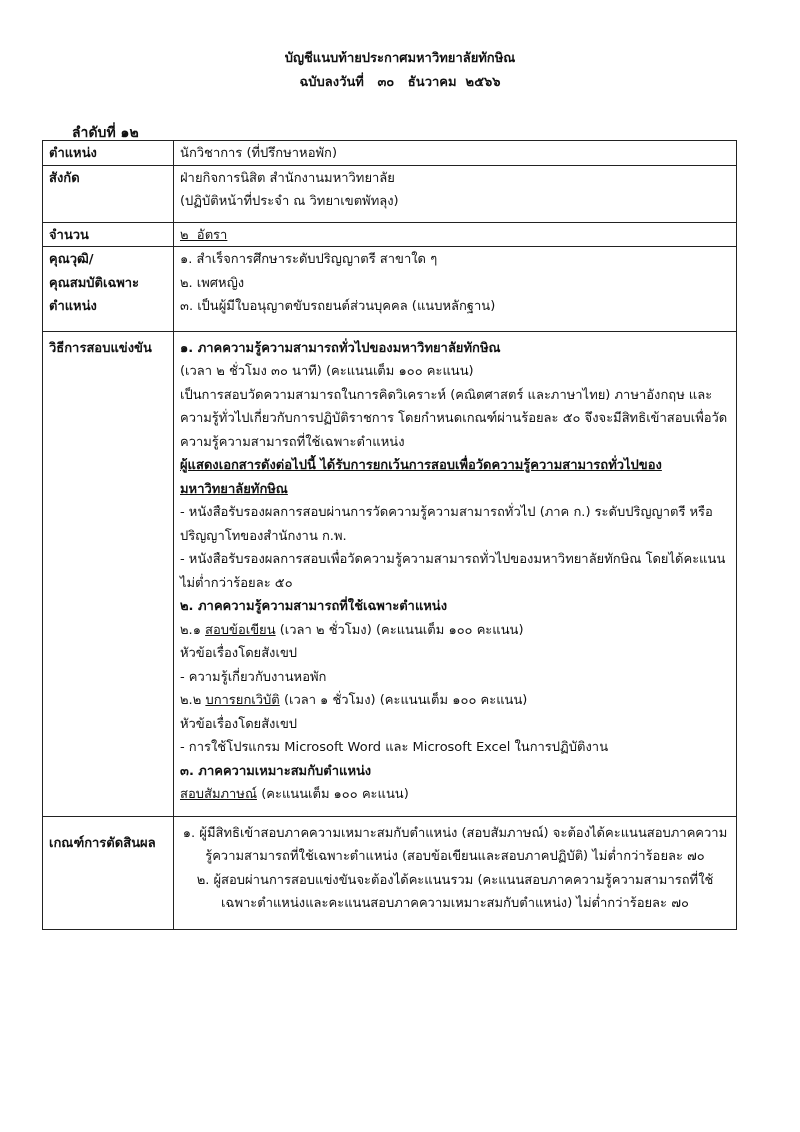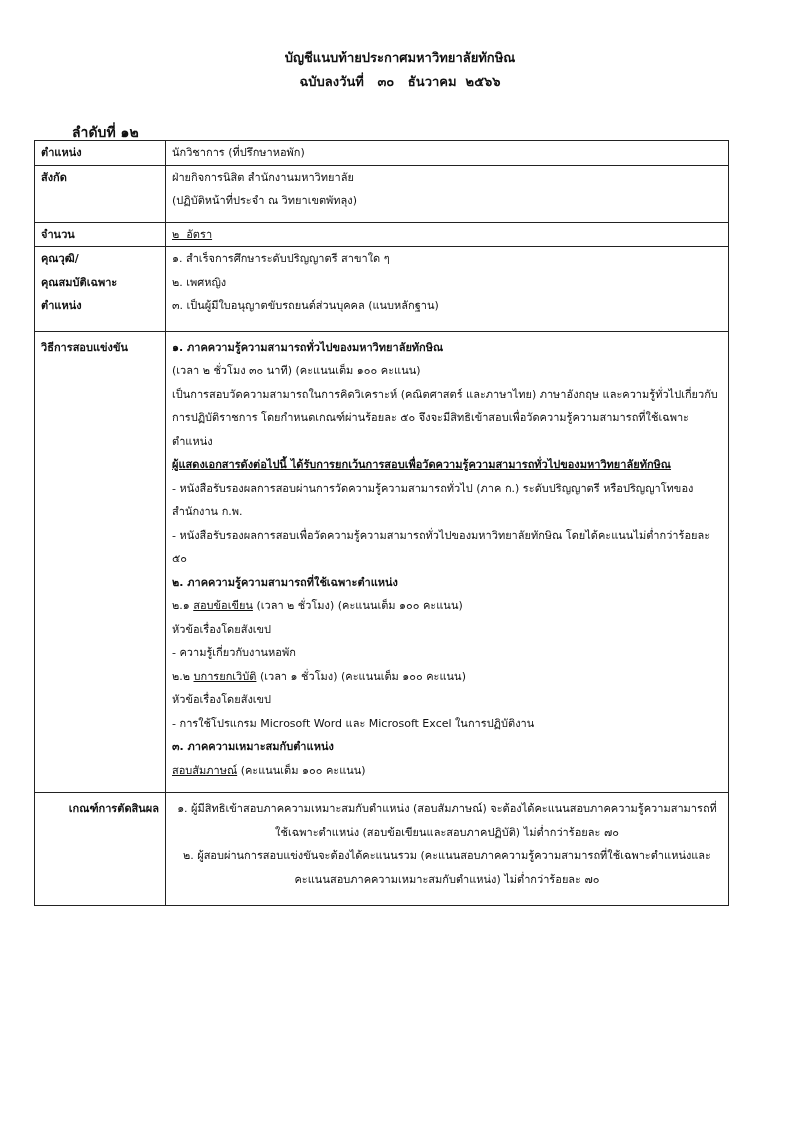--- a/index.html
+++ b/index.html
@@ -10,23 +10,23 @@
   }
   .header {
     position: absolute; top: 46px; left: 0; width: 800px; text-align: center;
     font-size: 13px; font-weight: bold; line-height: 24px;
   }
   .order {
     position: absolute; top: 121px; left: 40px;
     font-size: 14px; font-weight: bold; margin-left: 32px;
   }
   table.doc {
-    position: absolute; top: 140px; left: 34px; width: 695px;
+    position: absolute; top: 140px; left: 42px; width: 695px;
     border-collapse: collapse; table-layout: fixed;
-    font-size: 11px; line-height: 23.5px;
+    font-size: 13px; line-height: 23.5px;
   }
   table.doc td {
     border: 1.5px solid #222; vertical-align: top; padding: 0 6px;
   }
   td.label { width: 118px; font-weight: bold; }
   td.value { }
   .b { font-weight: bold; }
   .u { text-decoration: underline; }
   .line { display: block; }
 </style>
@@ -83,20 +83,20 @@
       <span class="line">หัวข้อเรื่องโดยสังเขป</span>
       <span class="line">- ความรู้เกี่ยวกับงานหอพัก</span>
       <span class="line"><span>๒.๒ </span><span class="u">บการยกเวิบัติ</span><span> (เวลา ๑ ชั่วโมง) (คะแนนเต็ม ๑๐๐ คะแนน)</span></span>
       <span class="line">หัวข้อเรื่องโดยสังเขป</span>
       <span class="line">- การใช้โปรแกรม Microsoft Word และ Microsoft Excel ในการปฏิบัติงาน</span>
       <span class="line b">๓. ภาคความเหมาะสมกับตำแหน่ง</span>
       <span class="line"><span class="u">สอบสัมภาษณ์</span><span> (คะแนนเต็ม ๑๐๐ คะแนน)</span></span>
     </td>
   </tr>
   <tr>
-    <td class="label" style="padding-top:4px;text-align:right;">เกณฑ์การตัดสินผล</td>
+    <td class="label" style="padding-top:14px;">เกณฑ์การตัดสินผล</td>
     <td class="value" style="padding-top:4px; padding-bottom:14px;text-align:center;">
       <span class="line">๑. ผู้มีสิทธิเข้าสอบภาคความเหมาะสมกับตำแหน่ง (สอบสัมภาษณ์) จะต้องได้คะแนนสอบภาคความรู้ความสามารถที่ใช้เฉพาะตำแหน่ง (สอบข้อเขียนและสอบภาคปฏิบัติ) ไม่ต่ำกว่าร้อยละ ๗๐</span>
       <span class="line">๒. ผู้สอบผ่านการสอบแข่งขันจะต้องได้คะแนนรวม (คะแนนสอบภาคความรู้ความสามารถที่ใช้เฉพาะตำแหน่งและคะแนนสอบภาคความเหมาะสมกับตำแหน่ง) ไม่ต่ำกว่าร้อยละ ๗๐</span>
     </td>
   </tr>
 </tbody>
   </table>
 
 </body></html>

